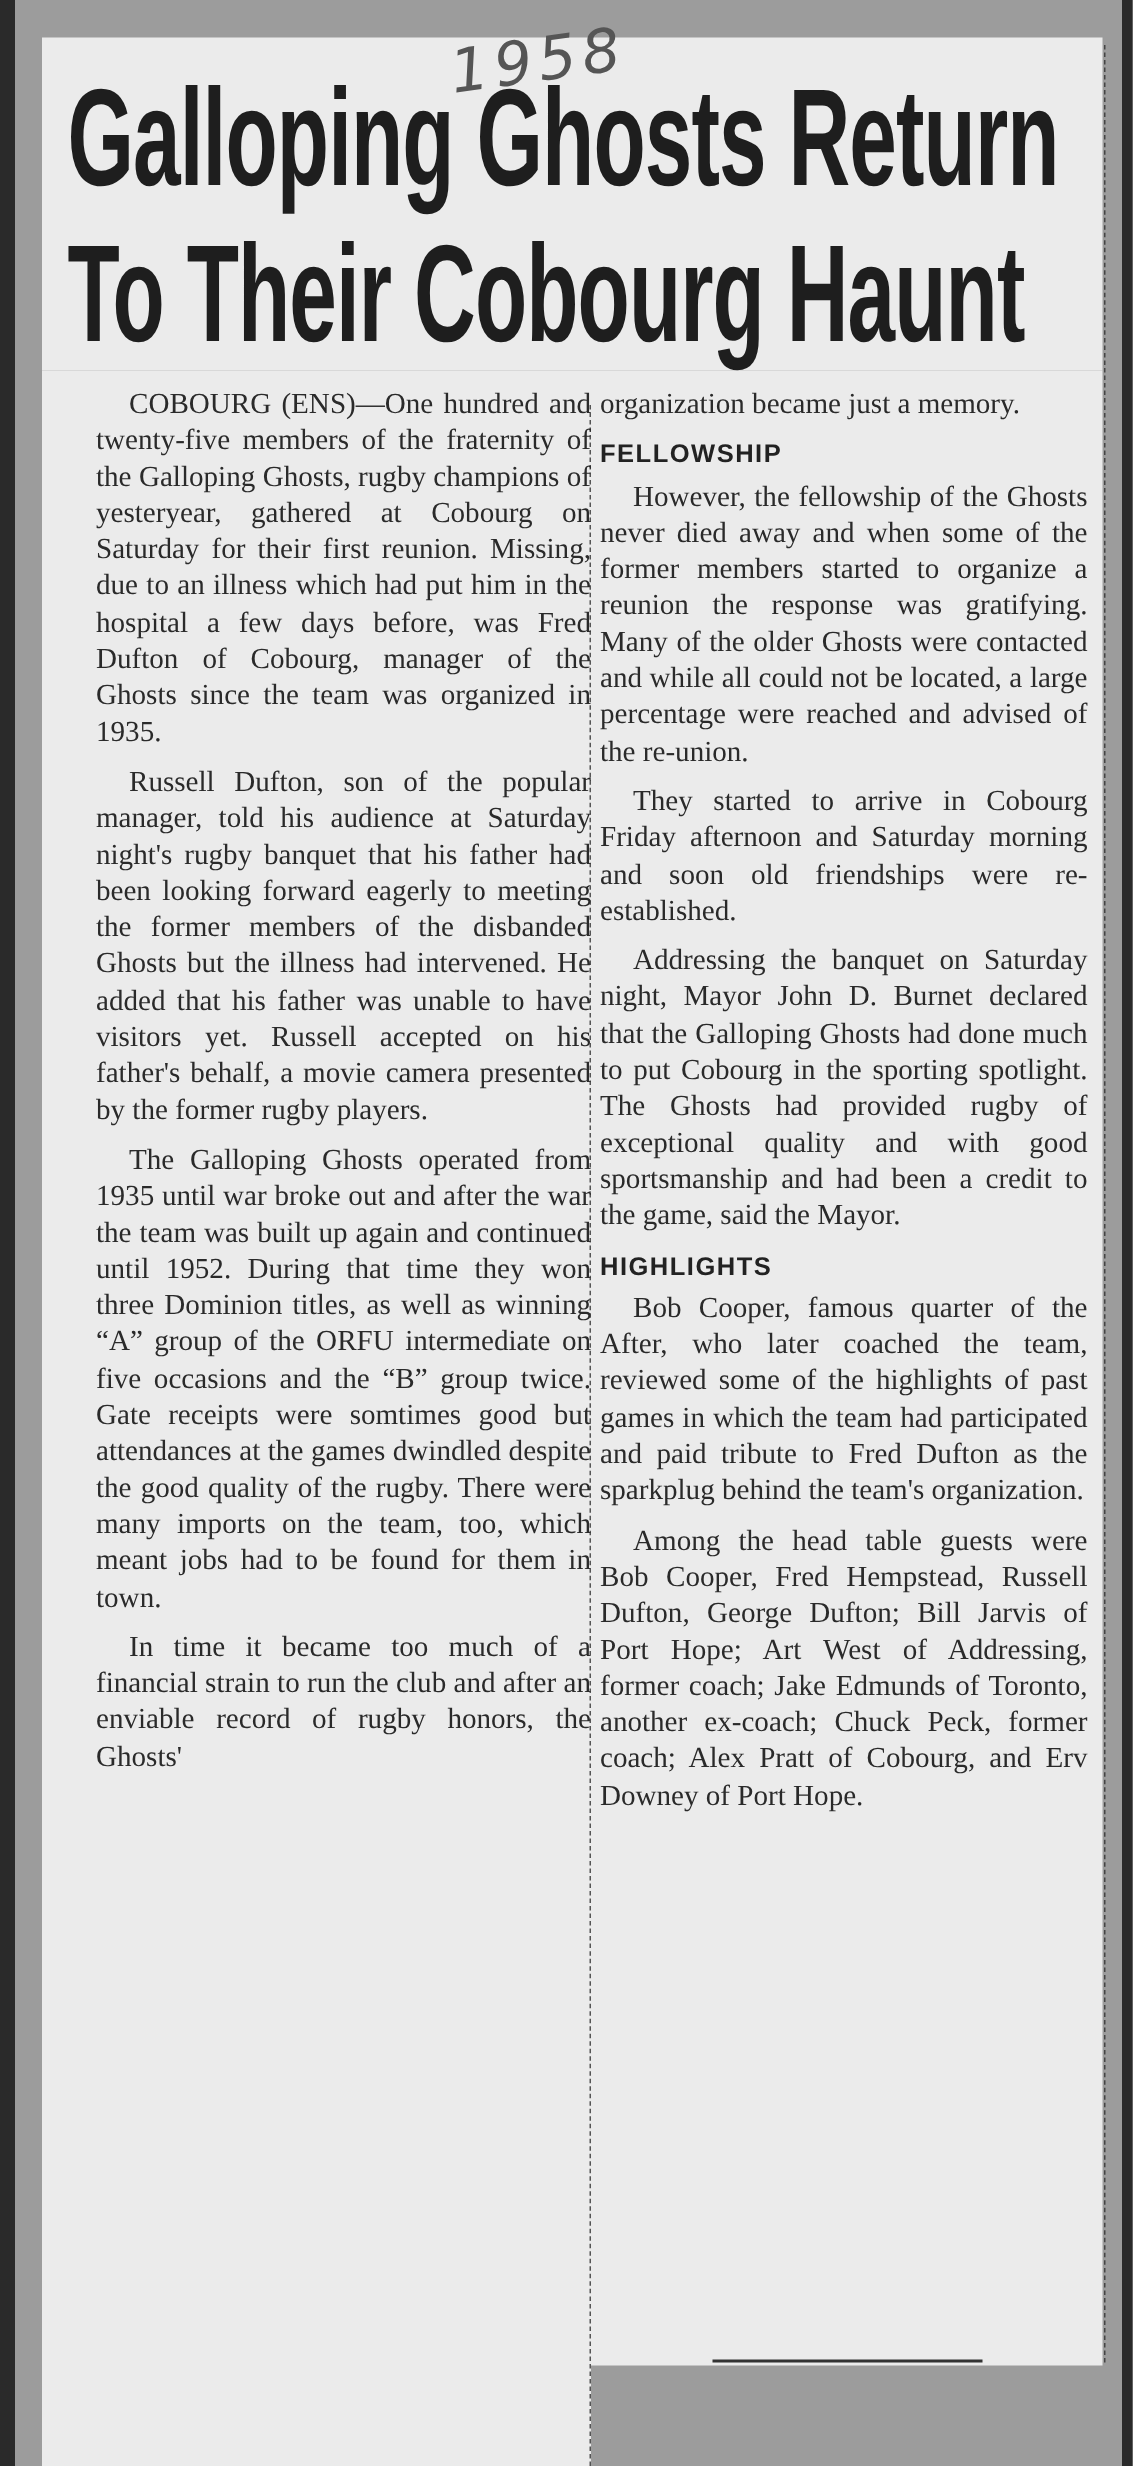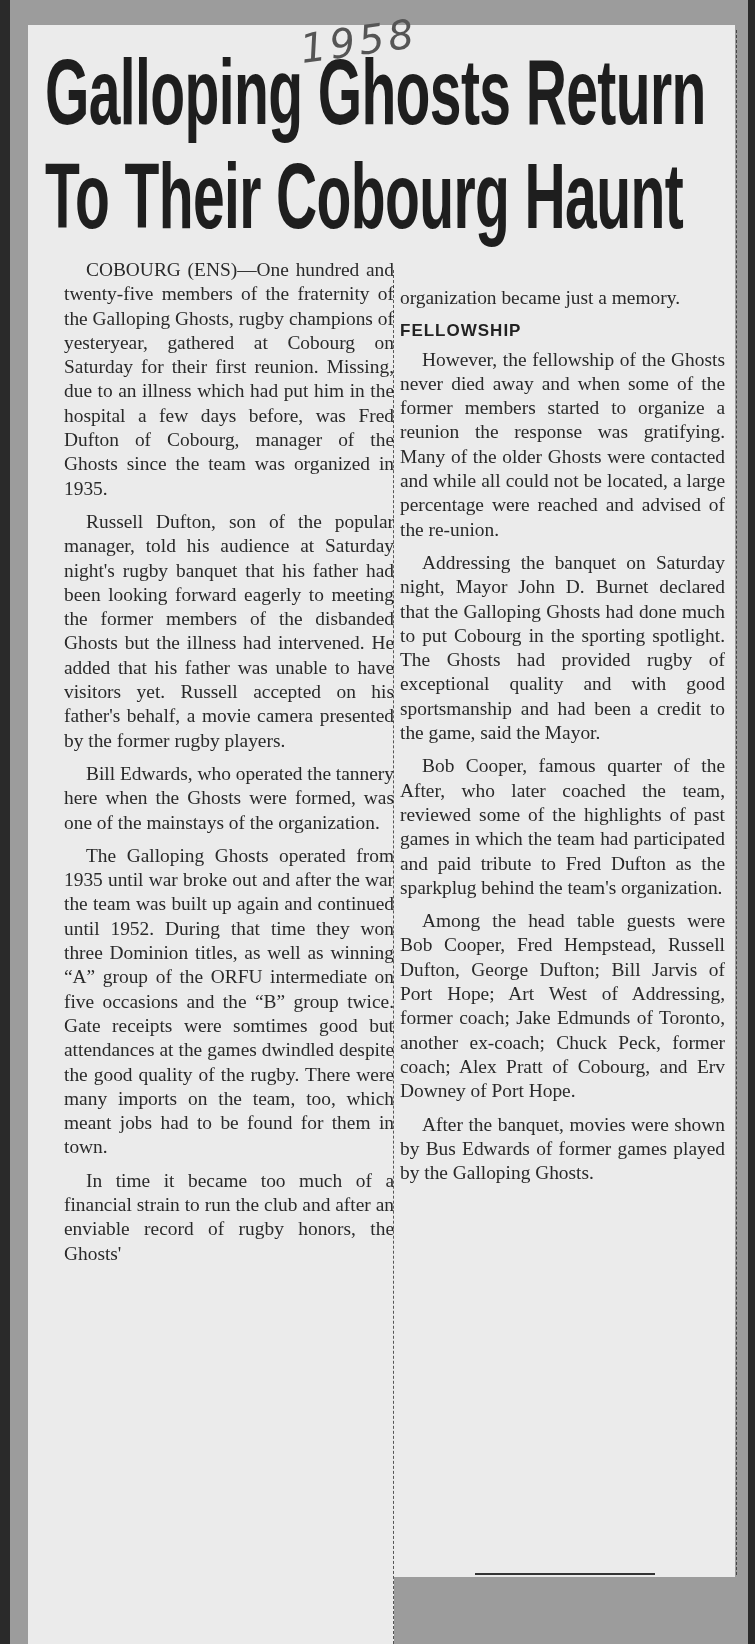--- a/index.html
+++ b/index.html
@@ -49,21 +49,21 @@
   }
   .headline div { width: 1120px; }
   .column {
     position: absolute; color: #2a2a2a;
     font-size: 19.4px; line-height: 24.3px;
     text-align: justify;
   }
   .col-left { left: 64px; top: 258px; width: 330px; }
   .col-right { left: 400px; top: 258px; width: 325px; }
   .column p { margin: 0 0 9px 0; text-indent: 22px; }
-  .column p.noindent { text-indent: 0; margin-top: 28px; }
+  .column p.noindent { text-indent: 0; }
   .subhead {
     font-family: "Liberation Sans", "DejaVu Sans", sans-serif;
     font-weight: bold; font-size: 17px; letter-spacing: 1px;
     margin: 2px 0 4px 0; color: #222;
   }
   .end-rule {
     position: absolute; left: 475px; top: 1573px; width: 180px; height: 2px;
     background: #333;
   }
 </style>
@@ -80,28 +80,28 @@
 <div class="year-note">1958</div>
 
 <div class="headline">
   <div>Galloping Ghosts Return</div>
   <div>To Their Cobourg Haunt</div>
 </div>
 
 <div class="column col-left">
   <p>COBOURG (ENS)—One hundred and twenty-five members of the fraternity of the Galloping Ghosts, rugby champions of yesteryear, gathered at Cobourg on Saturday for their first reunion. Missing, due to an illness which had put him in the hospital a few days before, was Fred Dufton of Cobourg, manager of the Ghosts since the team was organized in 1935.</p>
   <p>Russell Dufton, son of the popular manager, told his audience at Saturday night's rugby banquet that his father had been looking forward eagerly to meeting the former members of the disbanded Ghosts but the illness had intervened. He added that his father was unable to have visitors yet. Russell accepted on his father's behalf, a movie camera presented by the former rugby players.</p>
-  <p>Bill Edwards, who operated the tannery here when the Ghosts were formed, was one of the mainstays of the organization.</p>
   <p>The Galloping Ghosts operated from 1935 until war broke out and after the war the team was built up again and continued until 1952. During that time they won three Dominion titles, as well as winning “A” group of the ORFU intermediate on five occasions and the “B” group twice. Gate receipts were somtimes good but attendances at the games dwindled despite the good quality of the rugby. There were many imports on the team, too, which meant jobs had to be found for them in town.</p>
   <p>In time it became too much of a financial strain to run the club and after an enviable record of rugby honors, the Ghosts'</p>
 </div>
 
 <div class="column col-right">
   <p class="noindent">organization became just a memory.</p>
   <div class="subhead">FELLOWSHIP</div>
   <p>However, the fellowship of the Ghosts never died away and when some of the former members started to organize a reunion the response was gratifying. Many of the older Ghosts were contacted and while all could not be located, a large percentage were reached and advised of the re-union.</p>
+  <p>They started to arrive in Cobourg Friday afternoon and Saturday morning and soon old friendships were re-established.</p>
   <p>Addressing the banquet on Saturday night, Mayor John D. Burnet declared that the Galloping Ghosts had done much to put Cobourg in the sporting spotlight. The Ghosts had provided rugby of exceptional quality and with good sportsmanship and had been a credit to the game, said the Mayor.</p>
+  <div class="subhead">HIGHLIGHTS</div>
   <p>Bob Cooper, famous quarter of the After, who later coached the team, reviewed some of the highlights of past games in which the team had participated and paid tribute to Fred Dufton as the sparkplug behind the team's organization.</p>
   <p>Among the head table guests were Bob Cooper, Fred Hempstead, Russell Dufton, George Dufton; Bill Jarvis of Port Hope; Art West of Addressing, former coach; Jake Edmunds of Toronto, another ex-coach; Chuck Peck, former coach; Alex Pratt of Cobourg, and Erv Downey of Port Hope.</p>
-  <p>After the banquet, movies were shown by Bus Edwards of former games played by the Galloping Ghosts.</p>
 </div>
 
 <div class="end-rule"></div>
 
 </body></html>

